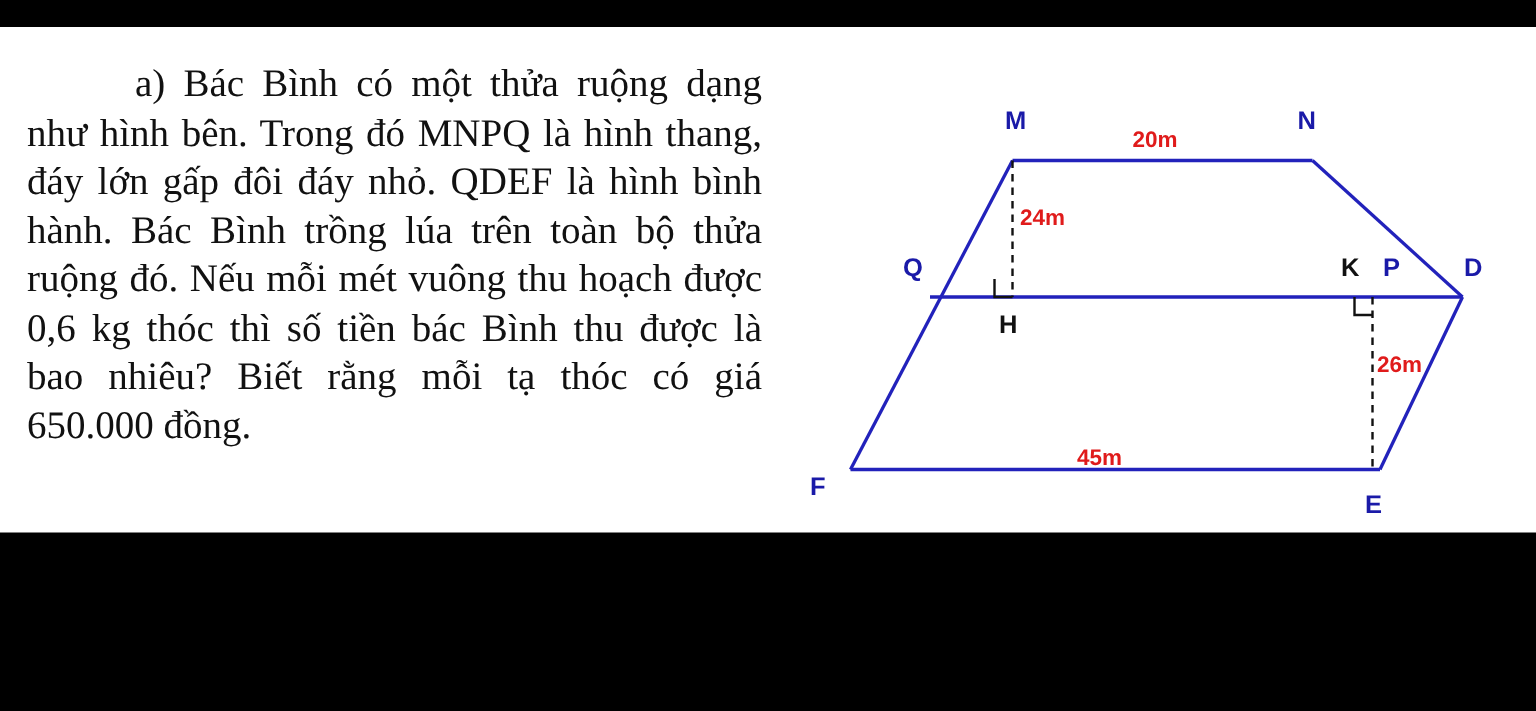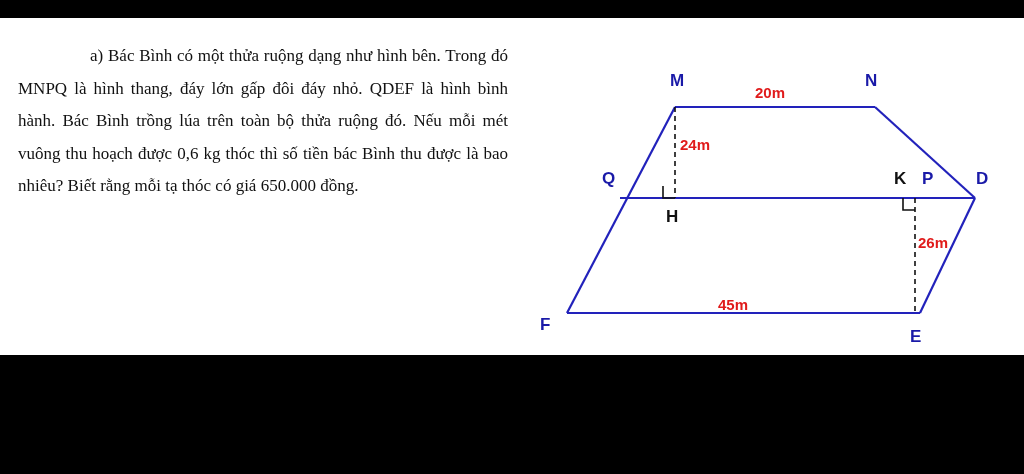--- a/index.html
+++ b/index.html
@@ -22,21 +22,21 @@
     width: 1024px;
     height: 337px;
     background: #ffffff;
   }
   #problem-text {
     position: absolute;
     left: 18px;
     top: 22px;
     width: 490px;
     font-family: "Liberation Serif", serif;
-    font-size: 17px;
+    font-size: 26px;
     line-height: 32.5px;
     color: #111111;
     text-align: justify;
     text-justify: inter-word;
   }
   #problem-text .indent {
     display: inline-block;
     width: 72px;
   }
   #figure {

